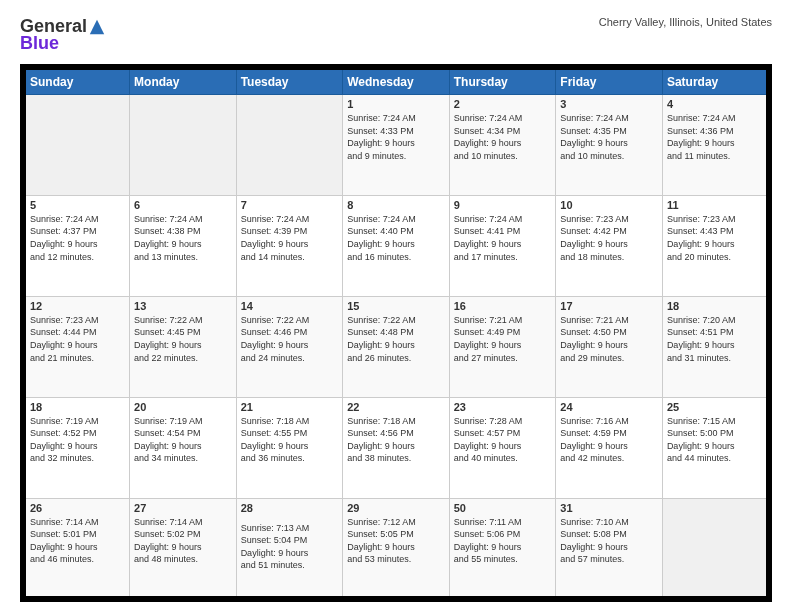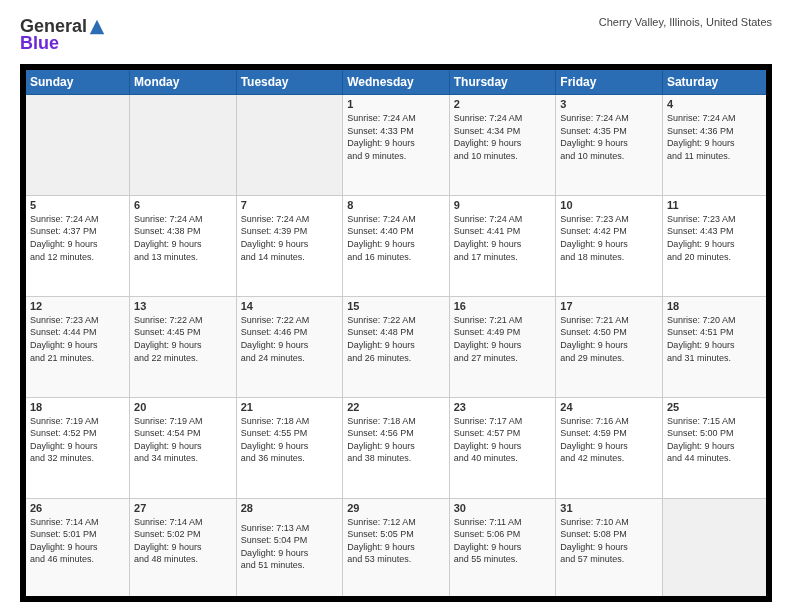--- a/index.html
+++ b/index.html
@@ -292,21 +292,21 @@
           </td>
           <td>
             <span class="cell-day">22</span>
             <div class="cell-info" style="white-space: pre-line;">Sunrise: 7:18 AM
 Sunset: 4:56 PM
 Daylight: 9 hours
 and 38 minutes.</div>
           </td>
           <td>
             <span class="cell-day">23</span>
-            <div class="cell-info" style="white-space: pre-line;">Sunrise: 7:17 AM
+            <div class="cell-info" style="white-space: pre-line;">Sunrise: 7:28 AM
 Sunset: 4:57 PM
 Daylight: 9 hours
 and 40 minutes.</div>
           </td>
           <td>
             <span class="cell-day">24</span>
             <div class="cell-info" style="white-space: pre-line;">Sunrise: 7:16 AM
 Sunset: 4:59 PM
 Daylight: 9 hours
 and 42 minutes.</div>
@@ -342,21 +342,21 @@
 and 51 minutes.</div>
           </td>
           <td>
             <span class="cell-day">29</span>
             <div class="cell-info" style="white-space: pre-line;">Sunrise: 7:12 AM
 Sunset: 5:05 PM
 Daylight: 9 hours
 and 53 minutes.</div>
           </td>
           <td>
-            <span class="cell-day">30</span>
+            <span class="cell-day">50</span>
             <div class="cell-info" style="white-space: pre-line;">Sunrise: 7:11 AM
 Sunset: 5:06 PM
 Daylight: 9 hours
 and 55 minutes.</div>
           </td>
           <td>
             <span class="cell-day">31</span>
             <div class="cell-info" style="white-space: pre-line;">Sunrise: 7:10 AM
 Sunset: 5:08 PM
 Daylight: 9 hours

